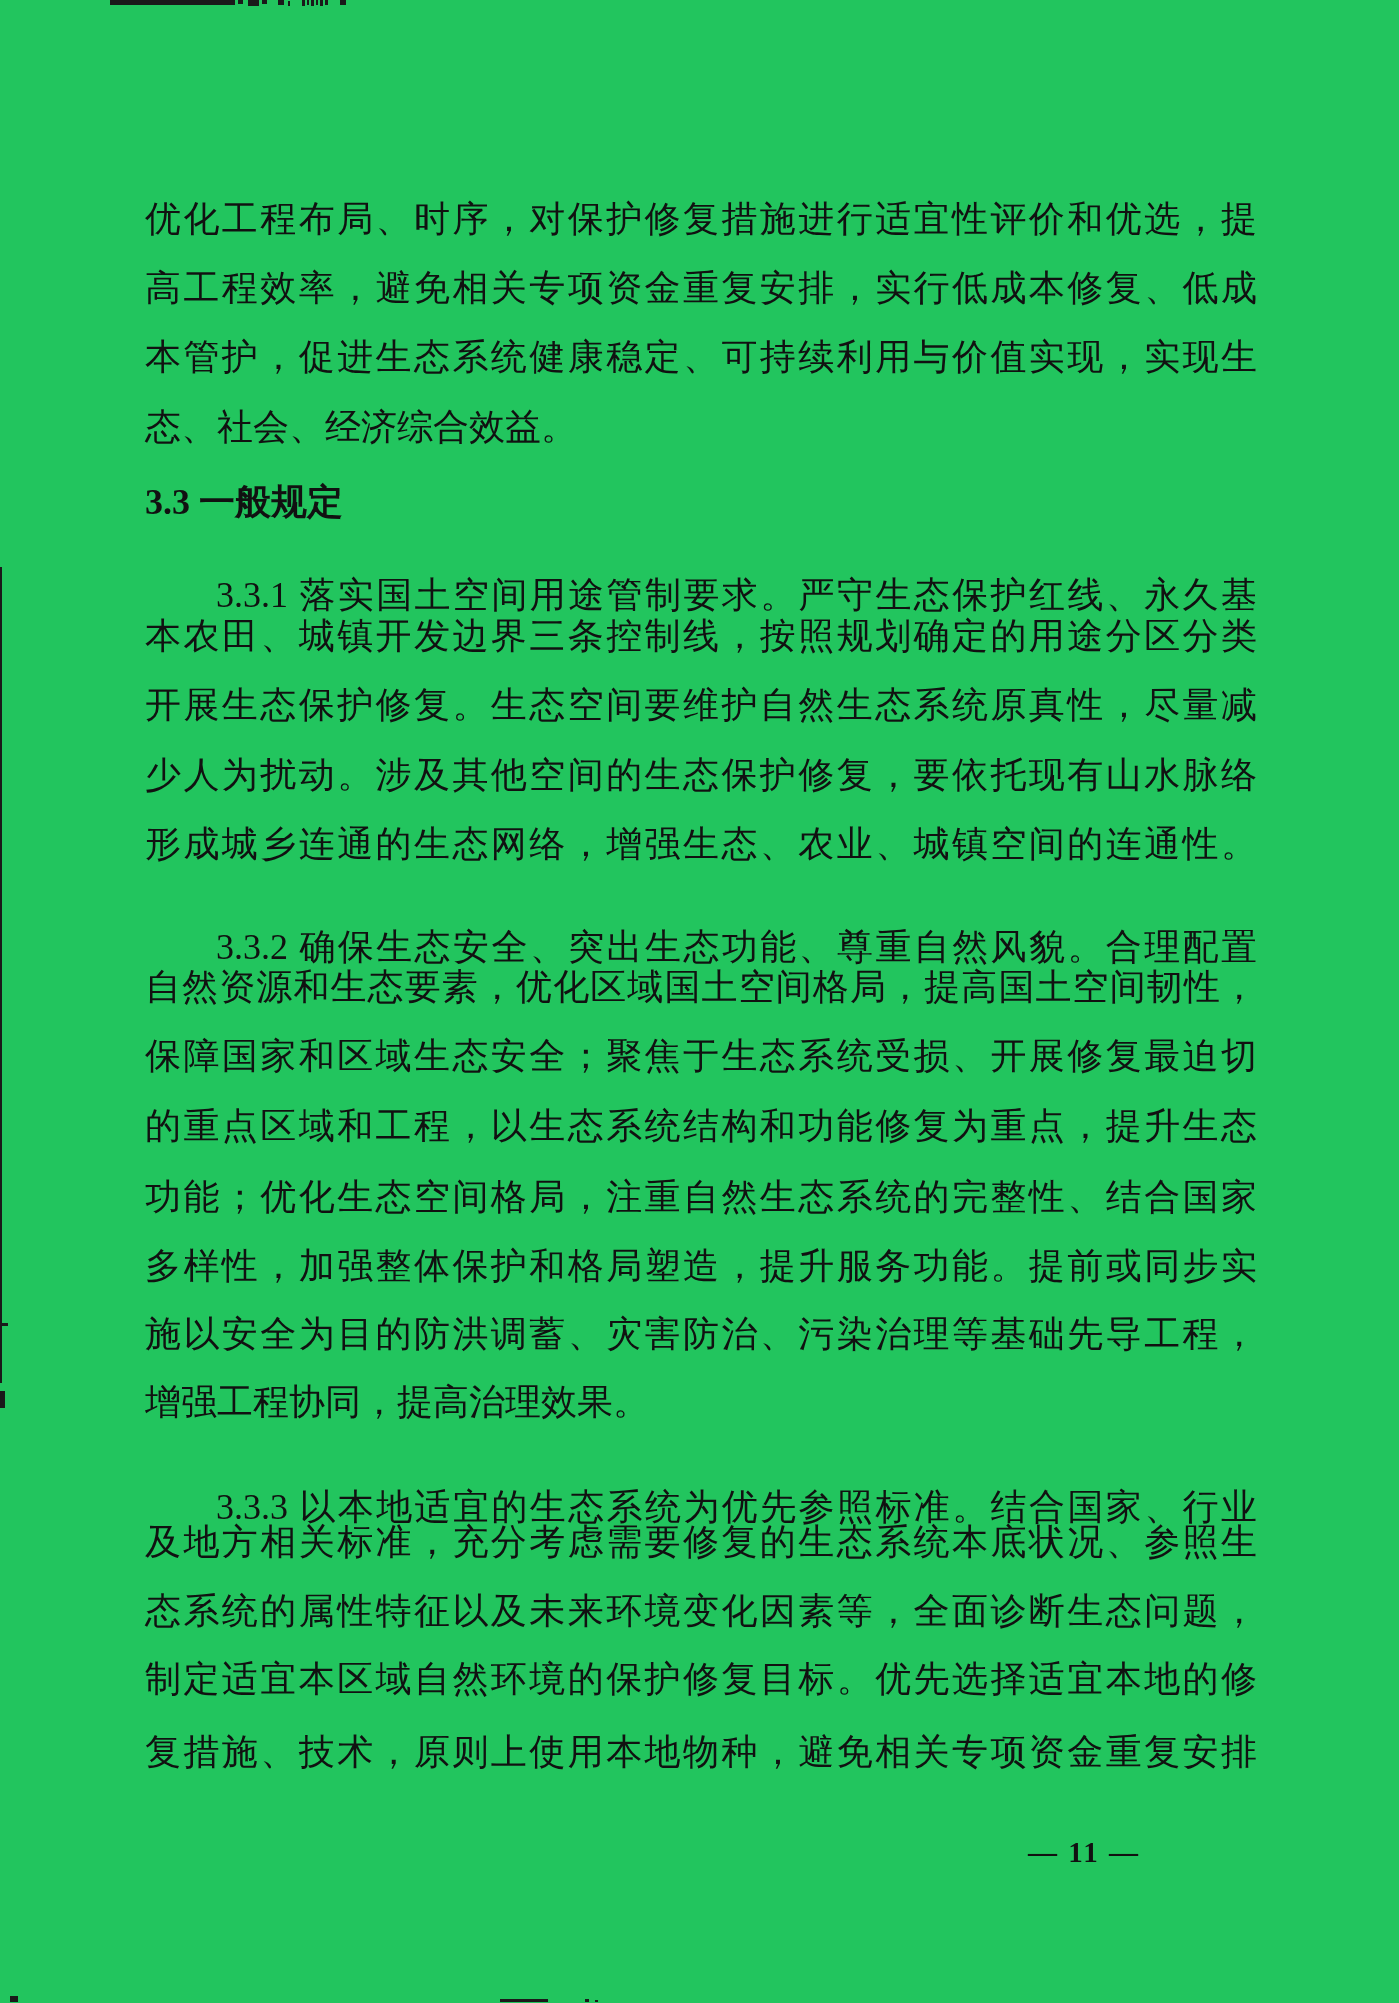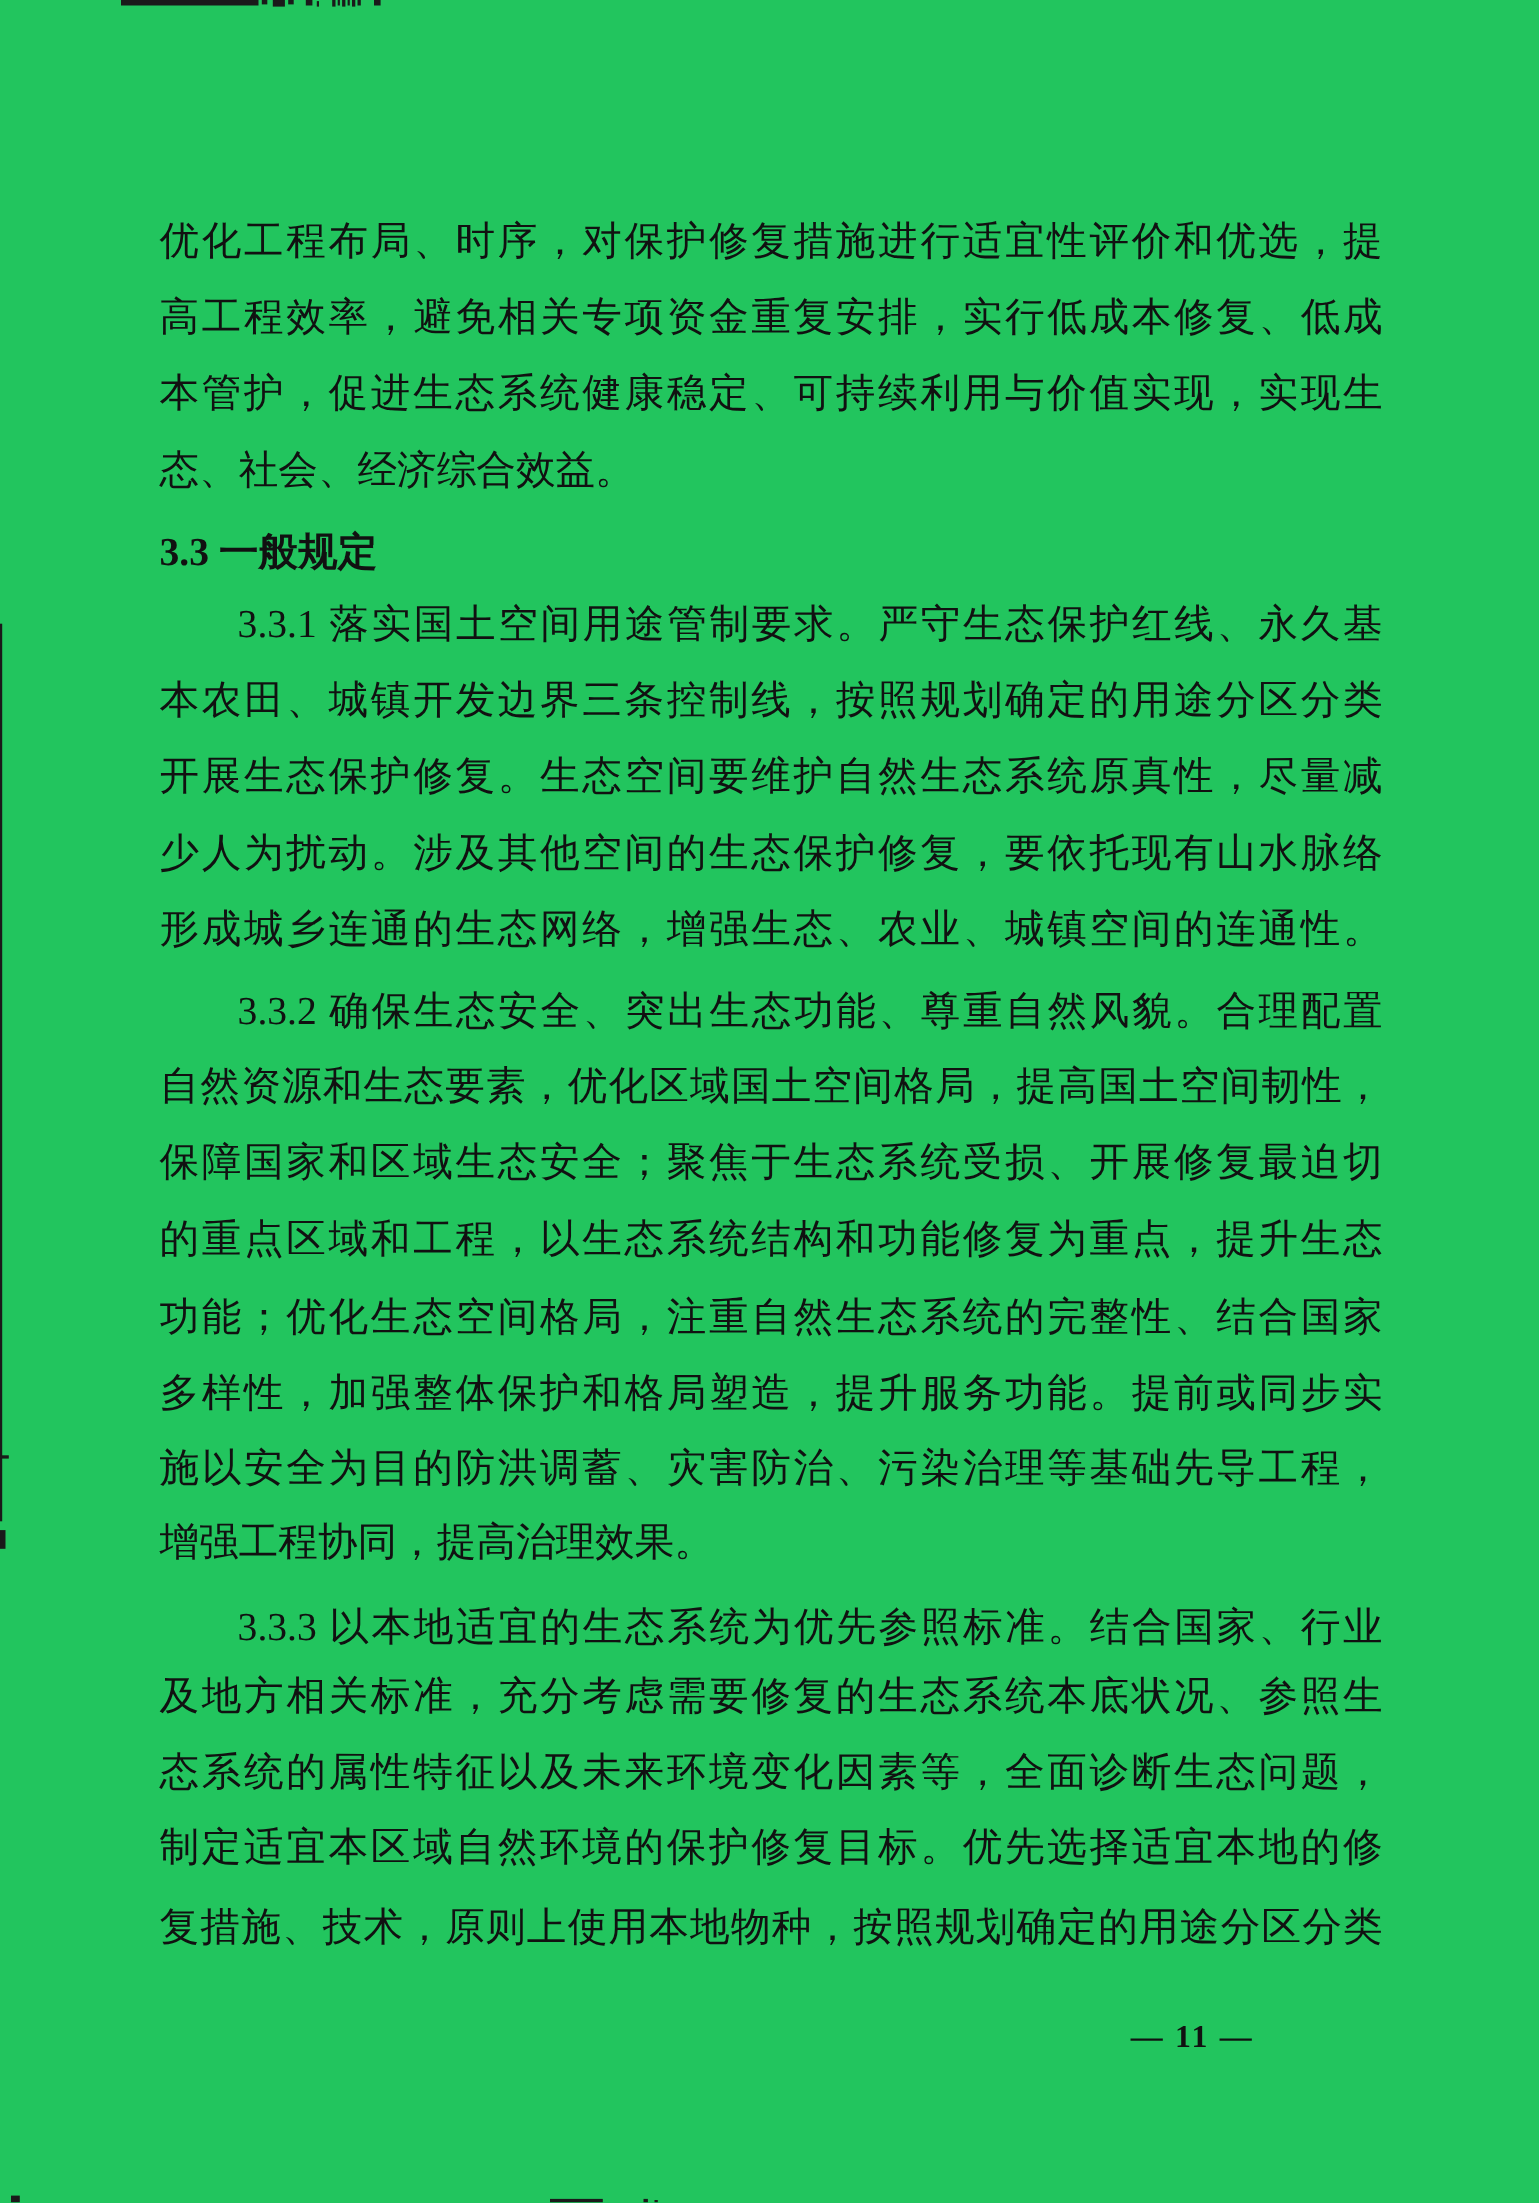--- a/index.html
+++ b/index.html
@@ -26,20 +26,21 @@
     color: #111111;
   }
   .line.justify {
     white-space: normal;
     text-align: justify;
     text-align-last: justify;
   }
   .line.indent {
     left: 216px;
     width: 1041px;
+    margin-top: 28px;
   }
   .line.heading {
     font-weight: bold;
   }
   .footer-page-number {
     position: absolute;
     left: 1028px;
     top: 1835px;
     width: 150px;
     font-size: 29px;
@@ -100,17 +101,17 @@
   <div class="line justify" style="top:1104px;">的重点区域和工程，以生态系统结构和功能修复为重点，提升生态</div>
   <div class="line justify" style="top:1175px;">功能；优化生态空间格局，注重自然生态系统的完整性、结合国家</div>
   <div class="line justify" style="top:1244px;">多样性，加强整体保护和格局塑造，提升服务功能。提前或同步实</div>
   <div class="line justify" style="top:1312px;">施以安全为目的防洪调蓄、灾害防治、污染治理等基础先导工程，</div>
   <div class="line" style="top:1380px;">增强工程协同，提高治理效果。</div>
 
   <div class="line justify indent" style="top:1457px;">3.3.3 以本地适宜的生态系统为优先参照标准。结合国家、行业</div>
   <div class="line justify" style="top:1520px;">及地方相关标准，充分考虑需要修复的生态系统本底状况、参照生</div>
   <div class="line justify" style="top:1589px;">态系统的属性特征以及未来环境变化因素等，全面诊断生态问题，</div>
   <div class="line justify" style="top:1657px;">制定适宜本区域自然环境的保护修复目标。优先选择适宜本地的修</div>
-  <div class="line justify" style="top:1730px;">复措施、技术，原则上使用本地物种，按照规划确定的用途分区分类</div>
+  <div class="line justify" style="top:1730px;">复措施、技术，原则上使用本地物种，避免相关专项资金重复安排</div>
 
   <div class="footer-page-number">— 11 —</div>
 
 </div>
 
 </body></html>

